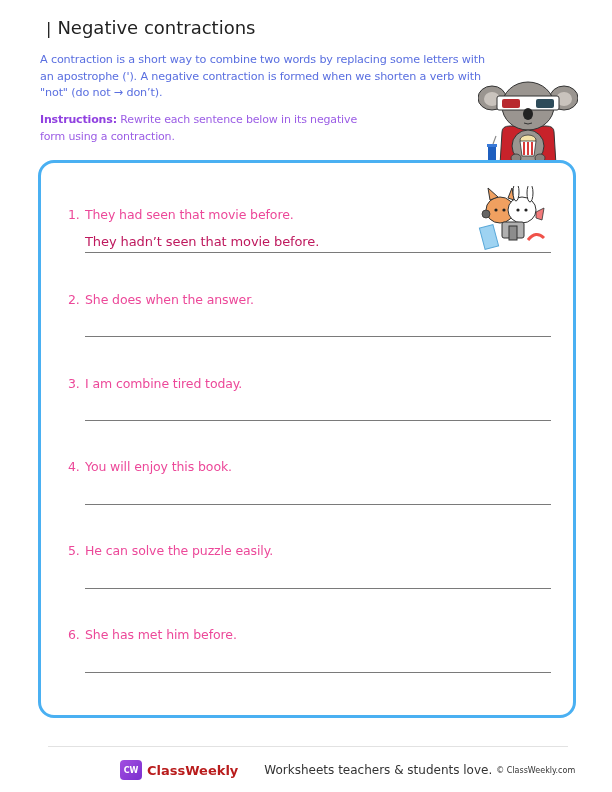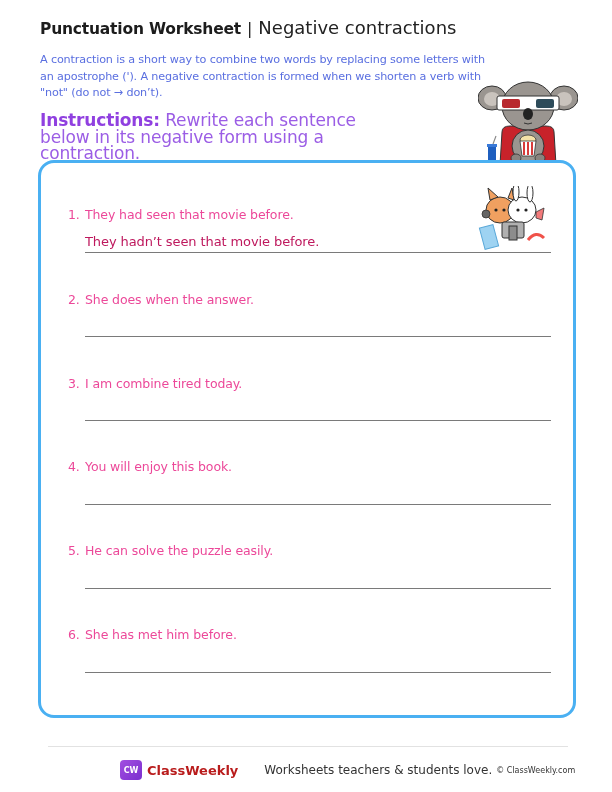--- a/index.html
+++ b/index.html
@@ -5,21 +5,21 @@
   * { box-sizing: border-box; margin: 0; padding: 0; }
   html, body { width: 612px; height: 792px; background: #ffffff; overflow: hidden; }
   body { font-family: "DejaVu Sans", "Liberation Sans", sans-serif; position: relative; color: #1a1a1a; }
 
   .header { position: absolute; left: 40px; top: 17px; display: flex; align-items: baseline; }
   .title { font-size: 15.5px; font-weight: bold; color: #1c1c1c; letter-spacing: -0.2px; }
   .sep { font-size: 16px; color: #1c1c1c; margin: 0 6px 0 6px; }
   .subtitle { font-size: 18px; color: #222; }
 
   .intro { position: absolute; left: 40px; top: 52px; width: 450px; font-size: 11.2px; line-height: 16.5px; color: #5a6fe0; letter-spacing: -0.15px; }
-  .instructions { position: absolute; left: 40px; top: 112px; width: 340px; font-size: 17px; line-height: 16.5px; color: #9b5de5; letter-spacing: -0.15px; }
+  .instructions { position: absolute; left: 40px; top: 112px; width: 340px; font-size: 11px; line-height: 16.5px; color: #9b5de5; letter-spacing: -0.15px; }
   .instructions b { font-weight: bold; color: #9040e0; }
 
   .koala { position: absolute; left: 478px; top: 70px; width: 100px; height: 100px; }
 
   .card { position: absolute; left: 38px; top: 160px; width: 538px; height: 558px; border: 3px solid #4ab0f2; border-radius: 16px; background: #fff; }
 
   .q { position: absolute; left: 68px; font-size: 12.5px; color: #ec4899; letter-spacing: -0.1px; }
   .q .num { display: inline-block; width: 17px; }
   .line { position: absolute; left: 85px; width: 466px; height: 1px; background: #7a7a7a; }
   .answer { position: absolute; left: 85px; font-size: 13px; color: #be185d; letter-spacing: -0.1px; }
@@ -30,21 +30,20 @@
   .footer { position: absolute; left: 120px; top: 760px; display: flex; align-items: center; }
   .logo-box { width: 22px; height: 20px; border-radius: 4px; background: linear-gradient(135deg, #a24ee0, #7b2fcf); color: #fff; font-size: 8px; font-weight: bold; display: flex; align-items: center; justify-content: center; }
   .brand { font-size: 13px; font-weight: bold; color: #b91c1c; margin-left: 5px; }
   .tagline { font-size: 12px; color: #333; margin-left: 26px; }
   .copyright { font-size: 8px; color: #333; margin-left: 4px; }
 </style>
 </head>
 <body>
 
 <div class="header">
-  <span class="title">Punctuation Worksheet</span>
   <span class="sep">|</span>
   <span class="subtitle">Negative contractions</span>
 </div>
 
 <p class="intro">A contraction is a short way to combine two words by replacing some letters with an apostrophe ('). A negative contraction is formed when we shorten a verb with "not" (do not → don’t).</p>
 
 <p class="instructions"><b>Instructions:</b><span> Rewrite each sentence below in its negative form using a contraction.</span></p>
 
 <svg class="koala" viewBox="0 0 100 100">
 

